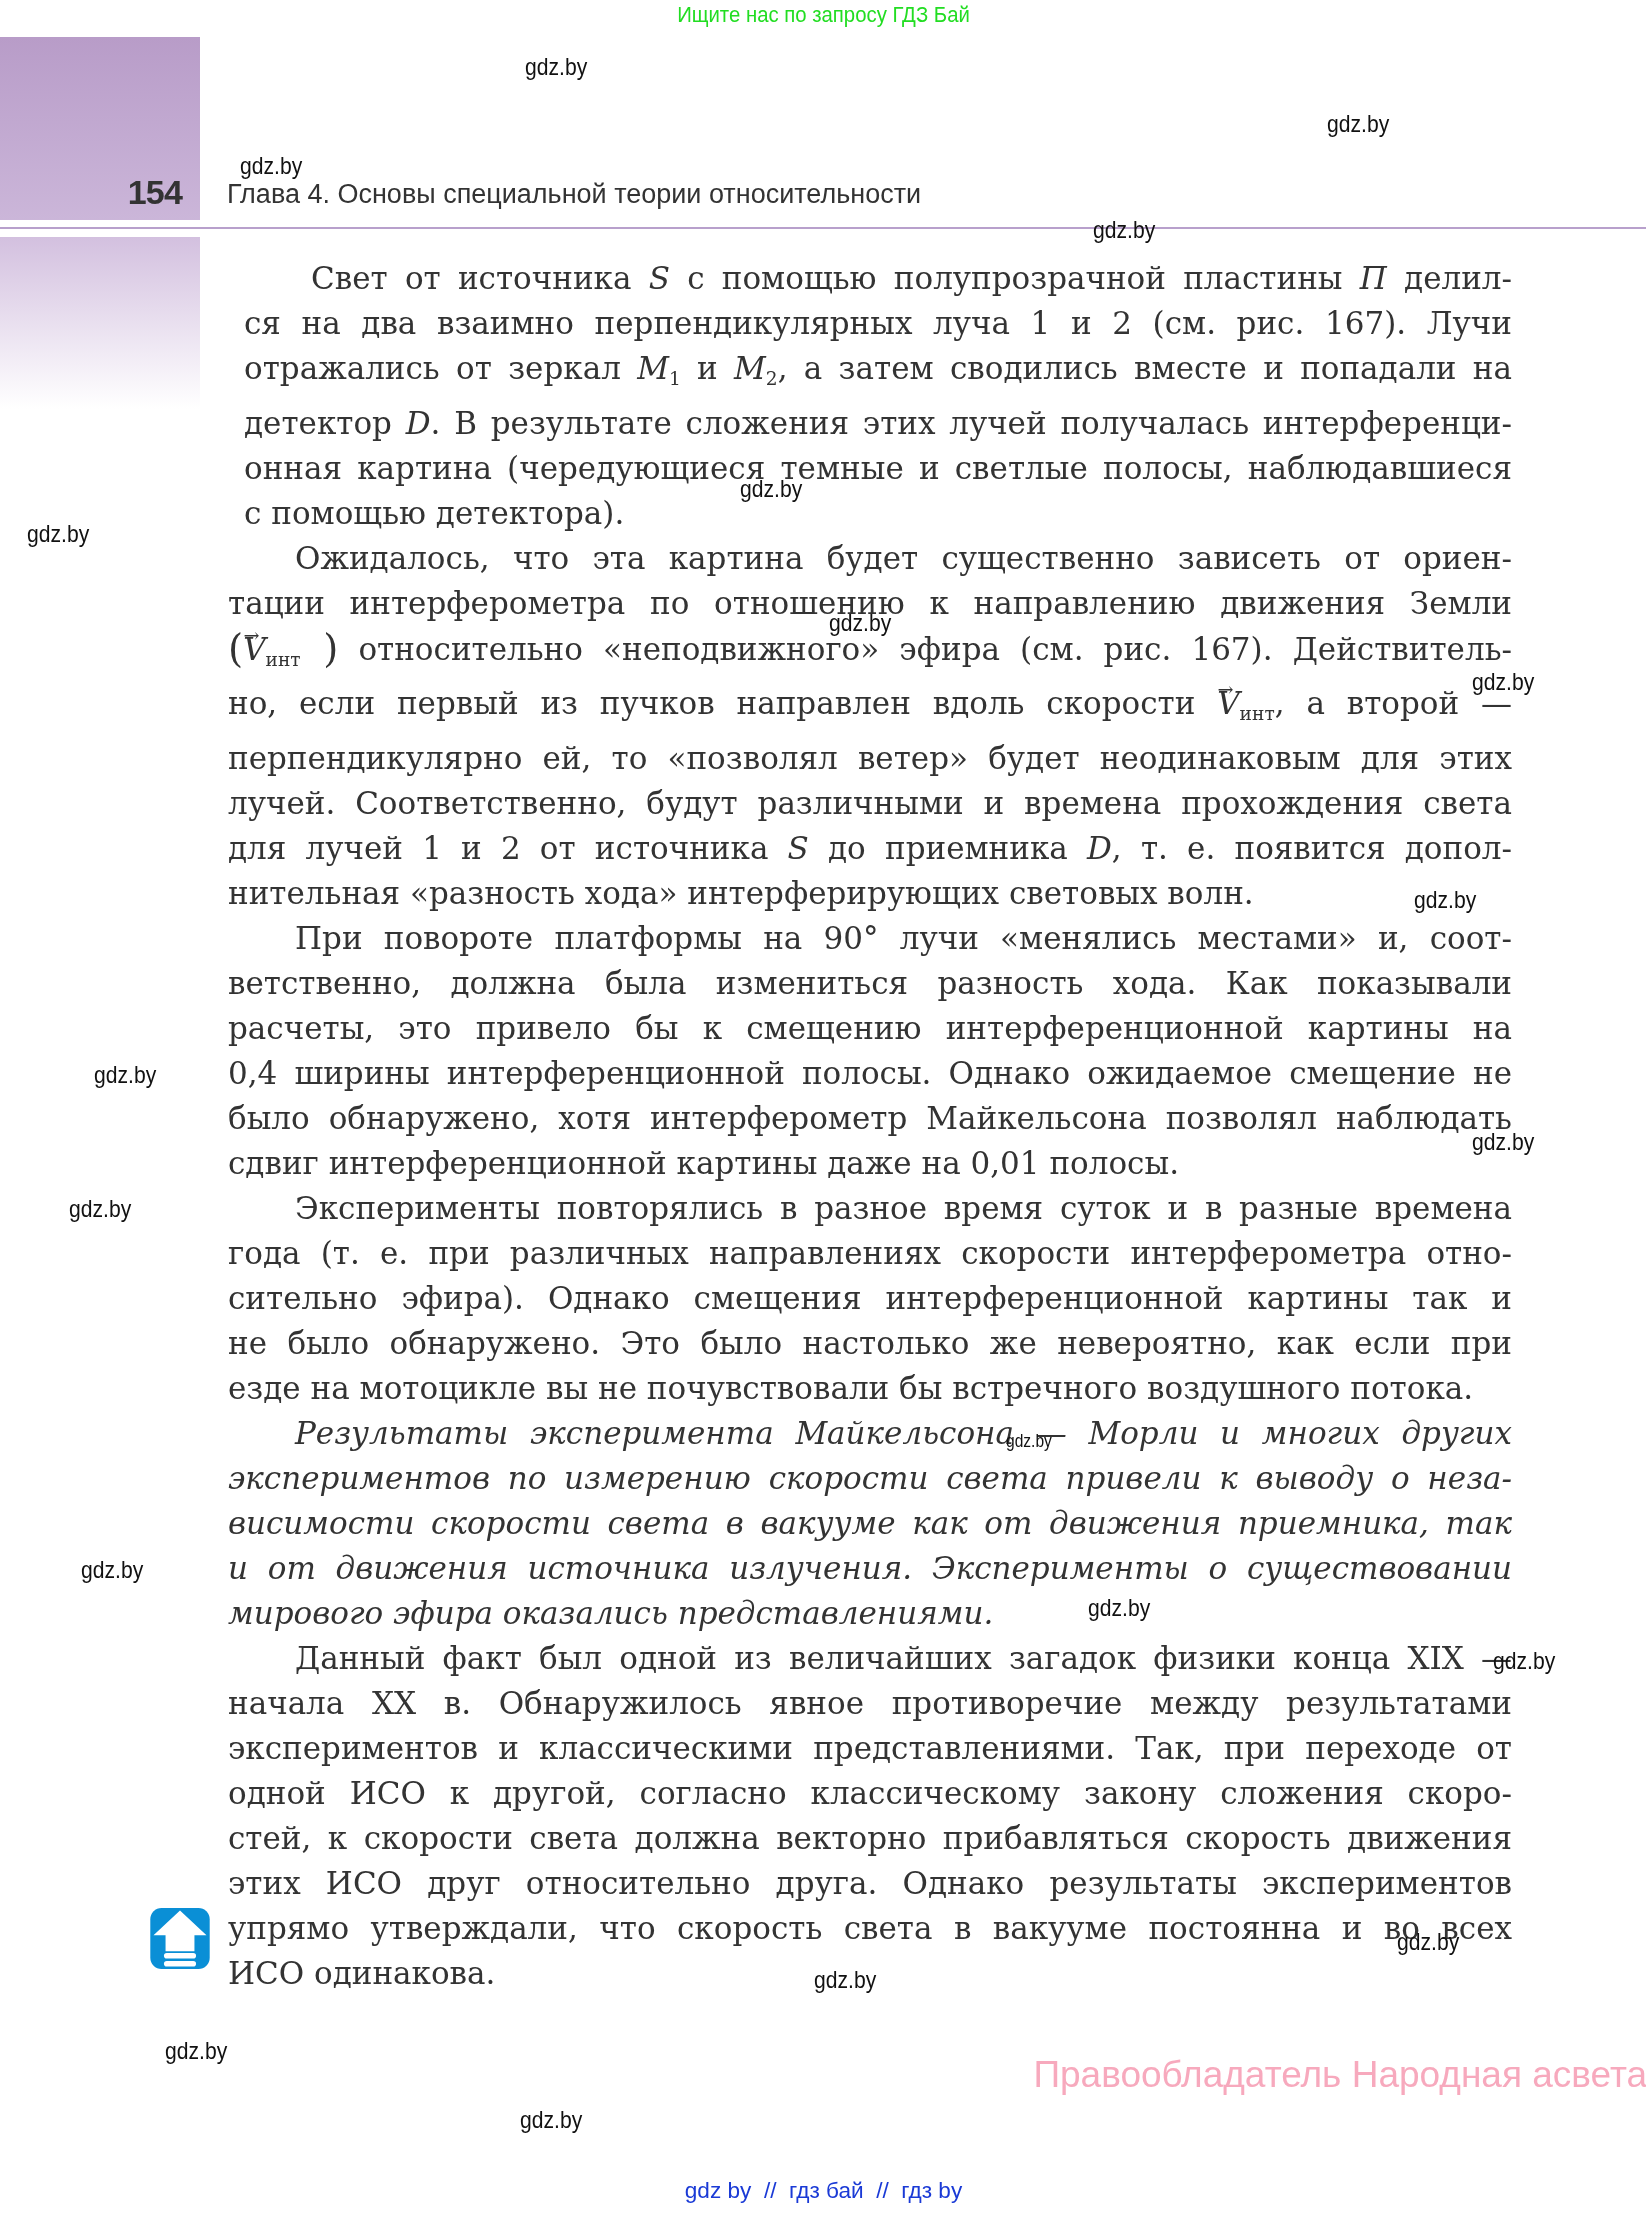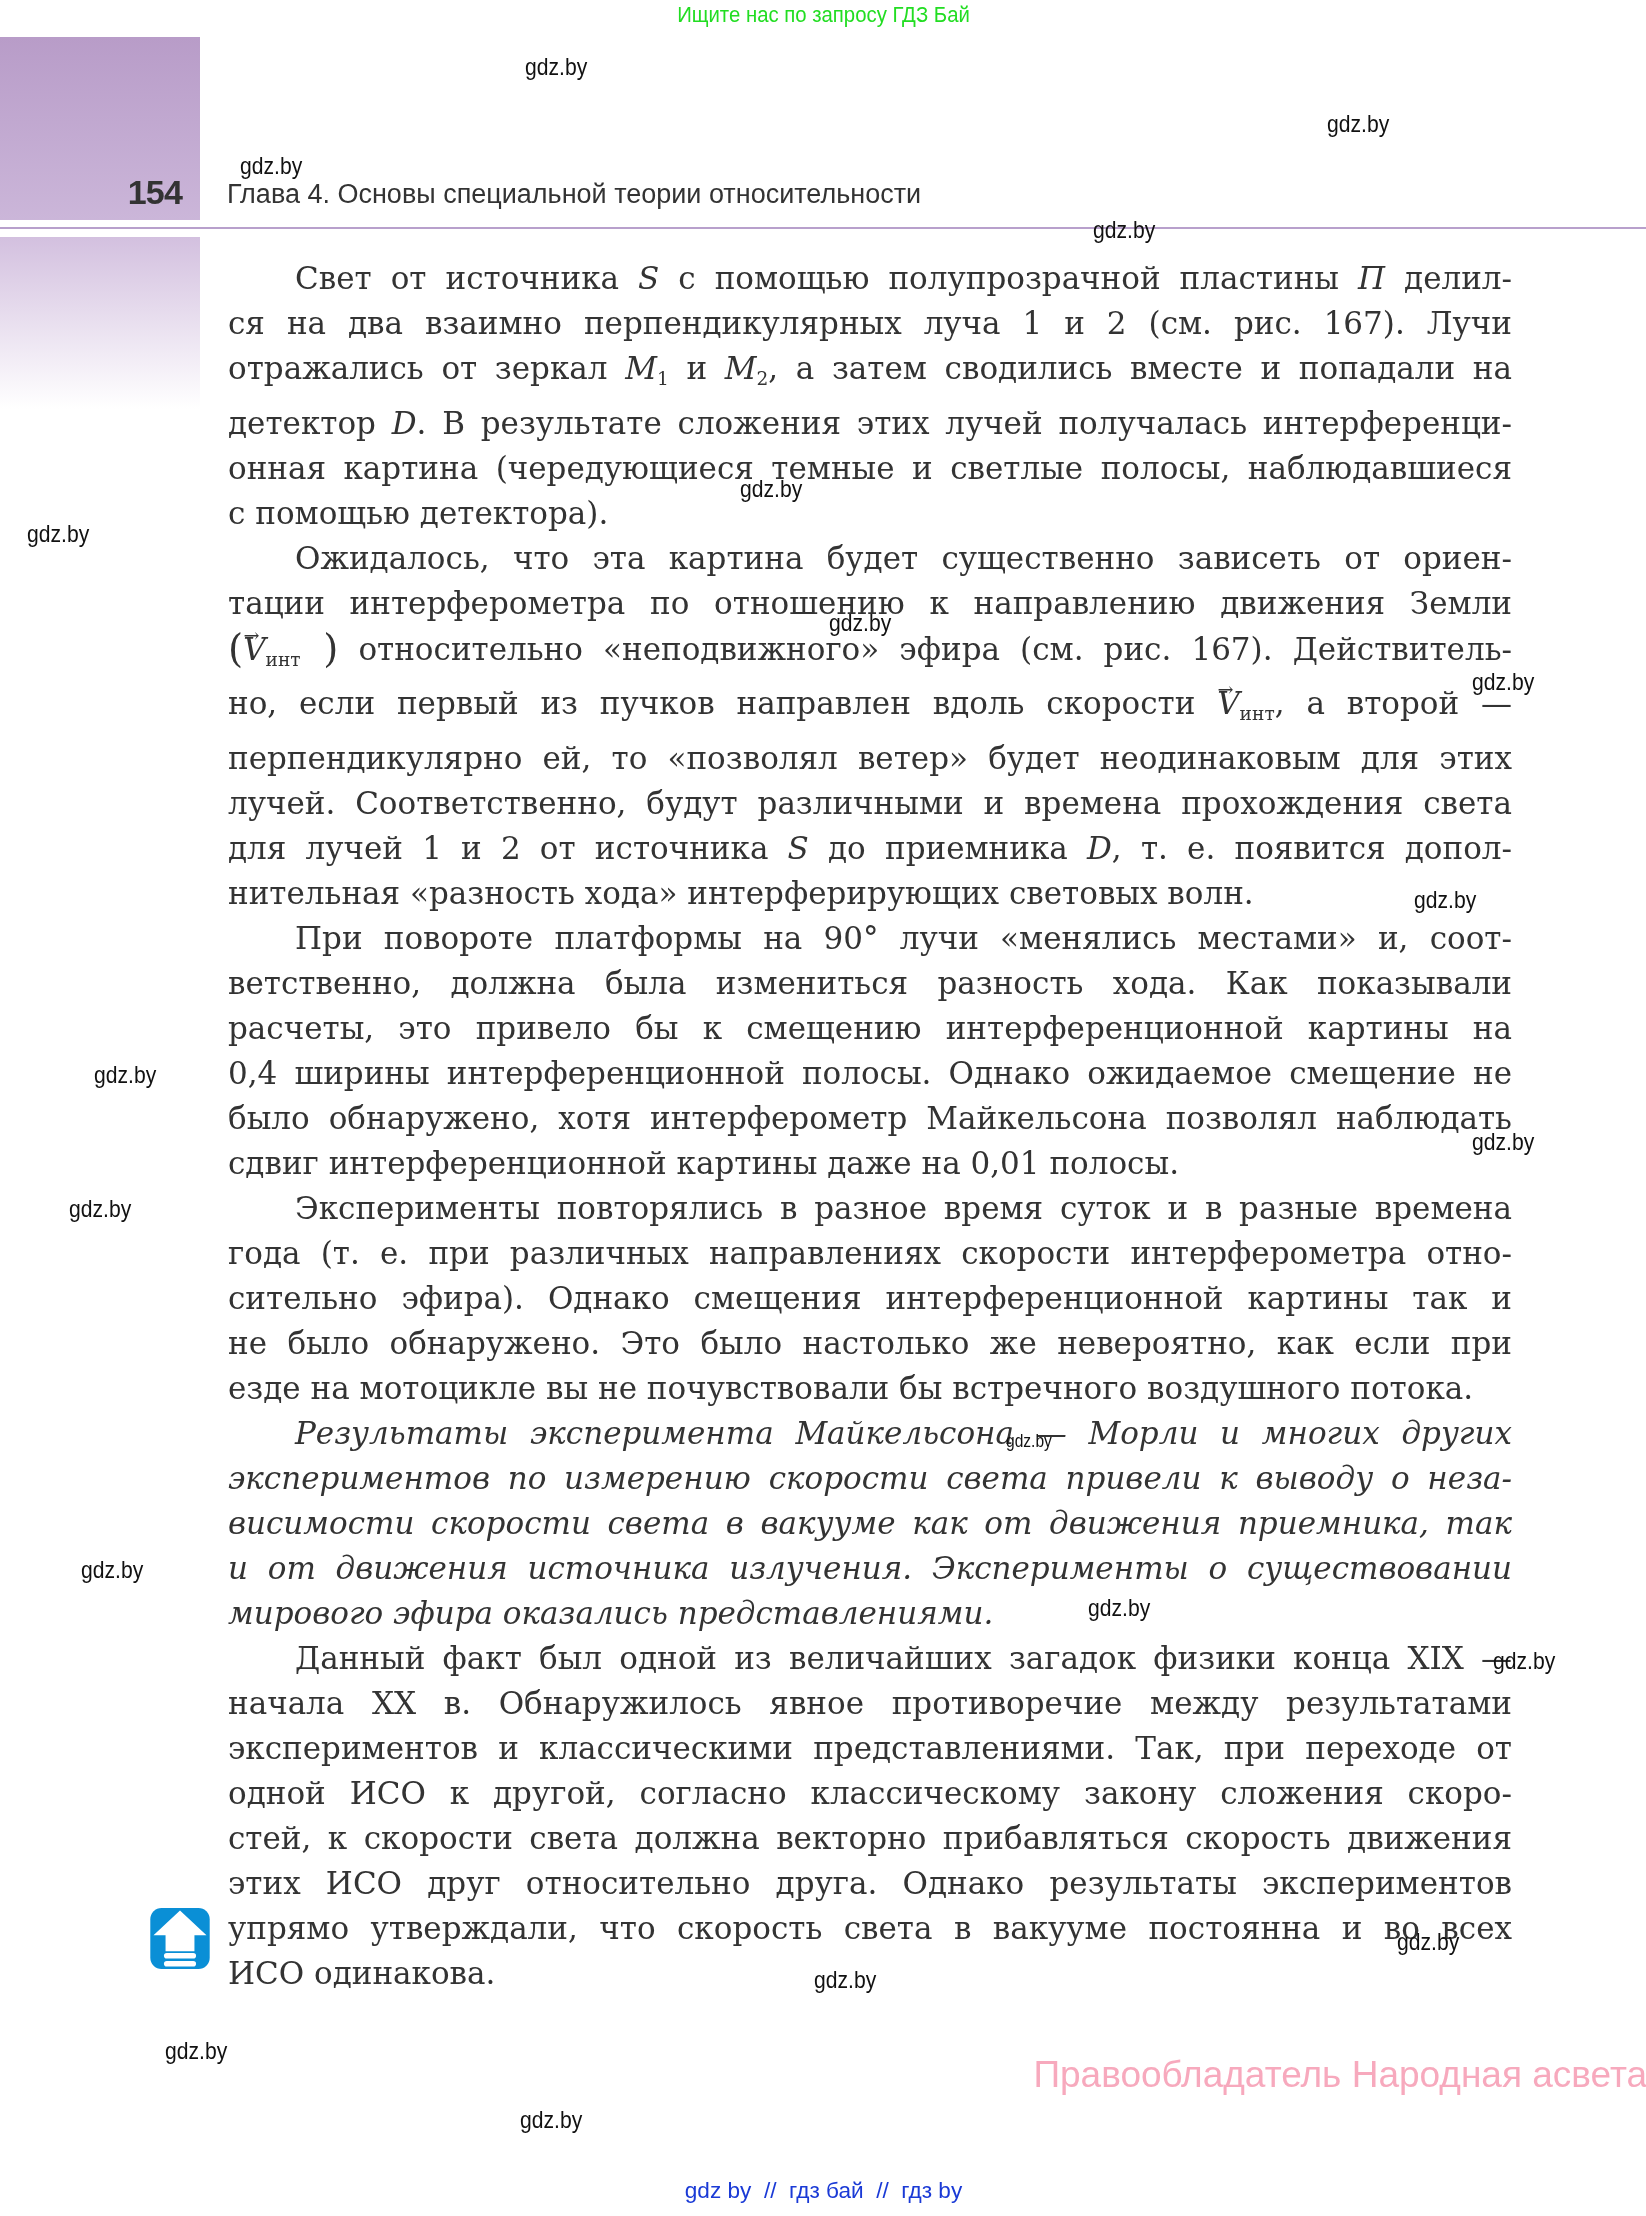--- a/index.html
+++ b/index.html
@@ -71,21 +71,21 @@
 <div class="pn-block"></div>
 <div class="pn-fade"></div>
 <div class="page-number">154</div>
 
 <div class="chapter-header">
   <span class="chapter-prefix">Глава 4. </span><span class="chapter-title">Основы специальной теории относительности</span>
 </div>
 <div class="header-rule"></div>
 
 <div class="body-text" id="body-text">
-    <p style="text-indent: 0px;">
+    <p style="text-indent: 0px; margin-left: 16px;">
       <span class="line" style="padding-left: 67px;">Свет от источника <span class="it">S</span> с помощью полупрозрачной пластины <span class="it">П</span> делил-</span>
       <span class="line">ся на два взаимно перпендикулярных луча 1 и 2 (см. рис. 167). Лучи</span>
       <span class="line">отражались от зеркал <span class="it">M</span><sub>1</sub> и <span class="it">M</span><sub>2</sub>, а затем сводились вместе и попадали на</span>
       <span class="line">детектор <span class="it">D</span>. В результате сложения этих лучей получалась интерференци-</span>
       <span class="line">онная картина (чередующиеся темные и светлые полосы, наблюдавшиеся</span>
       <span class="line last">с помощью детектора).</span>
     </p>
     <p style="text-indent: 0px;">
       <span class="line" style="padding-left: 67px;">Ожидалось, что эта картина будет существенно зависеть от ориен-</span>
       <span class="line">тации интерферометра по отношению к направлению движения Земли</span>

